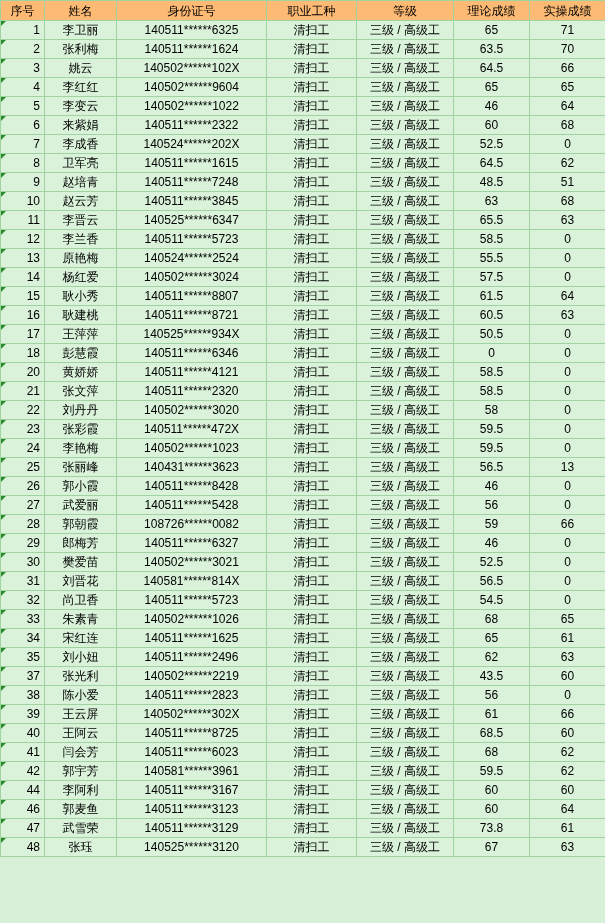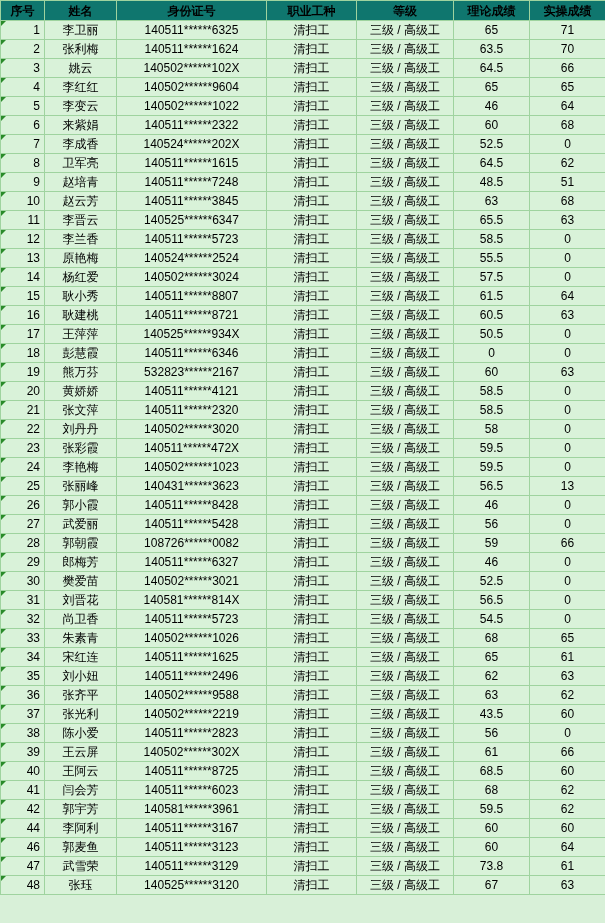--- a/index.html
+++ b/index.html
@@ -32,24 +32,24 @@
     text-align: center;
     vertical-align: middle;
     height: 18px;
     line-height: 17px;
     padding: 0;
     color: #000000;
     white-space: nowrap;
     overflow: hidden;
   }
   table.grid thead th {
-    font-weight: bold;
+    font-weight: normal;
     height: 19px;
     line-height: 18px;
-    background: #0f766e;
+    background: #fdba74;
   }
   
   col.c-idx    { width: 44px; }
   col.c-name   { width: 72px; }
   col.c-id     { width: 150px; }
   col.c-job    { width: 90px; }
   col.c-level  { width: 97px; }
   col.c-theory { width: 76px; }
   col.c-prac   { width: 76px; }
 
@@ -310,32 +310,20 @@
           <td>彭慧霞</td>
           <td>140511******6346</td>
           <td>清扫工</td>
           <td>三级 / 高级工</td>
           <td>0</td>
           <td>0</td>
         </tr>
         <tr>
           <td class="cell-mark">
             <span class="mark-tri"></span>
-            <span class="idx-text">19</span>
-          </td>
-          <td>熊万芬</td>
-          <td>532823******2167</td>
-          <td>清扫工</td>
-          <td>三级 / 高级工</td>
-          <td>60</td>
-          <td>63</td>
-        </tr>
-        <tr>
-          <td class="cell-mark">
-            <span class="mark-tri"></span>
             <span class="idx-text">20</span>
           </td>
           <td>黄娇娇</td>
           <td>140511******4121</td>
           <td>清扫工</td>
           <td>三级 / 高级工</td>
           <td>58.5</td>
           <td>0</td>
         </tr>
         <tr>
@@ -510,32 +498,20 @@
           <td class="cell-mark">
             <span class="mark-tri"></span>
             <span class="idx-text">35</span>
           </td>
           <td>刘小妞</td>
           <td>140511******2496</td>
           <td>清扫工</td>
           <td>三级 / 高级工</td>
           <td>62</td>
           <td>63</td>
-        </tr>
-        <tr>
-          <td class="cell-mark">
-            <span class="mark-tri"></span>
-            <span class="idx-text">36</span>
-          </td>
-          <td>张齐平</td>
-          <td>140502******9588</td>
-          <td>清扫工</td>
-          <td>三级 / 高级工</td>
-          <td>63</td>
-          <td>62</td>
         </tr>
         <tr>
           <td class="cell-mark">
             <span class="mark-tri"></span>
             <span class="idx-text">37</span>
           </td>
           <td>张光利</td>
           <td>140502******2219</td>
           <td>清扫工</td>
           <td>三级 / 高级工</td>

